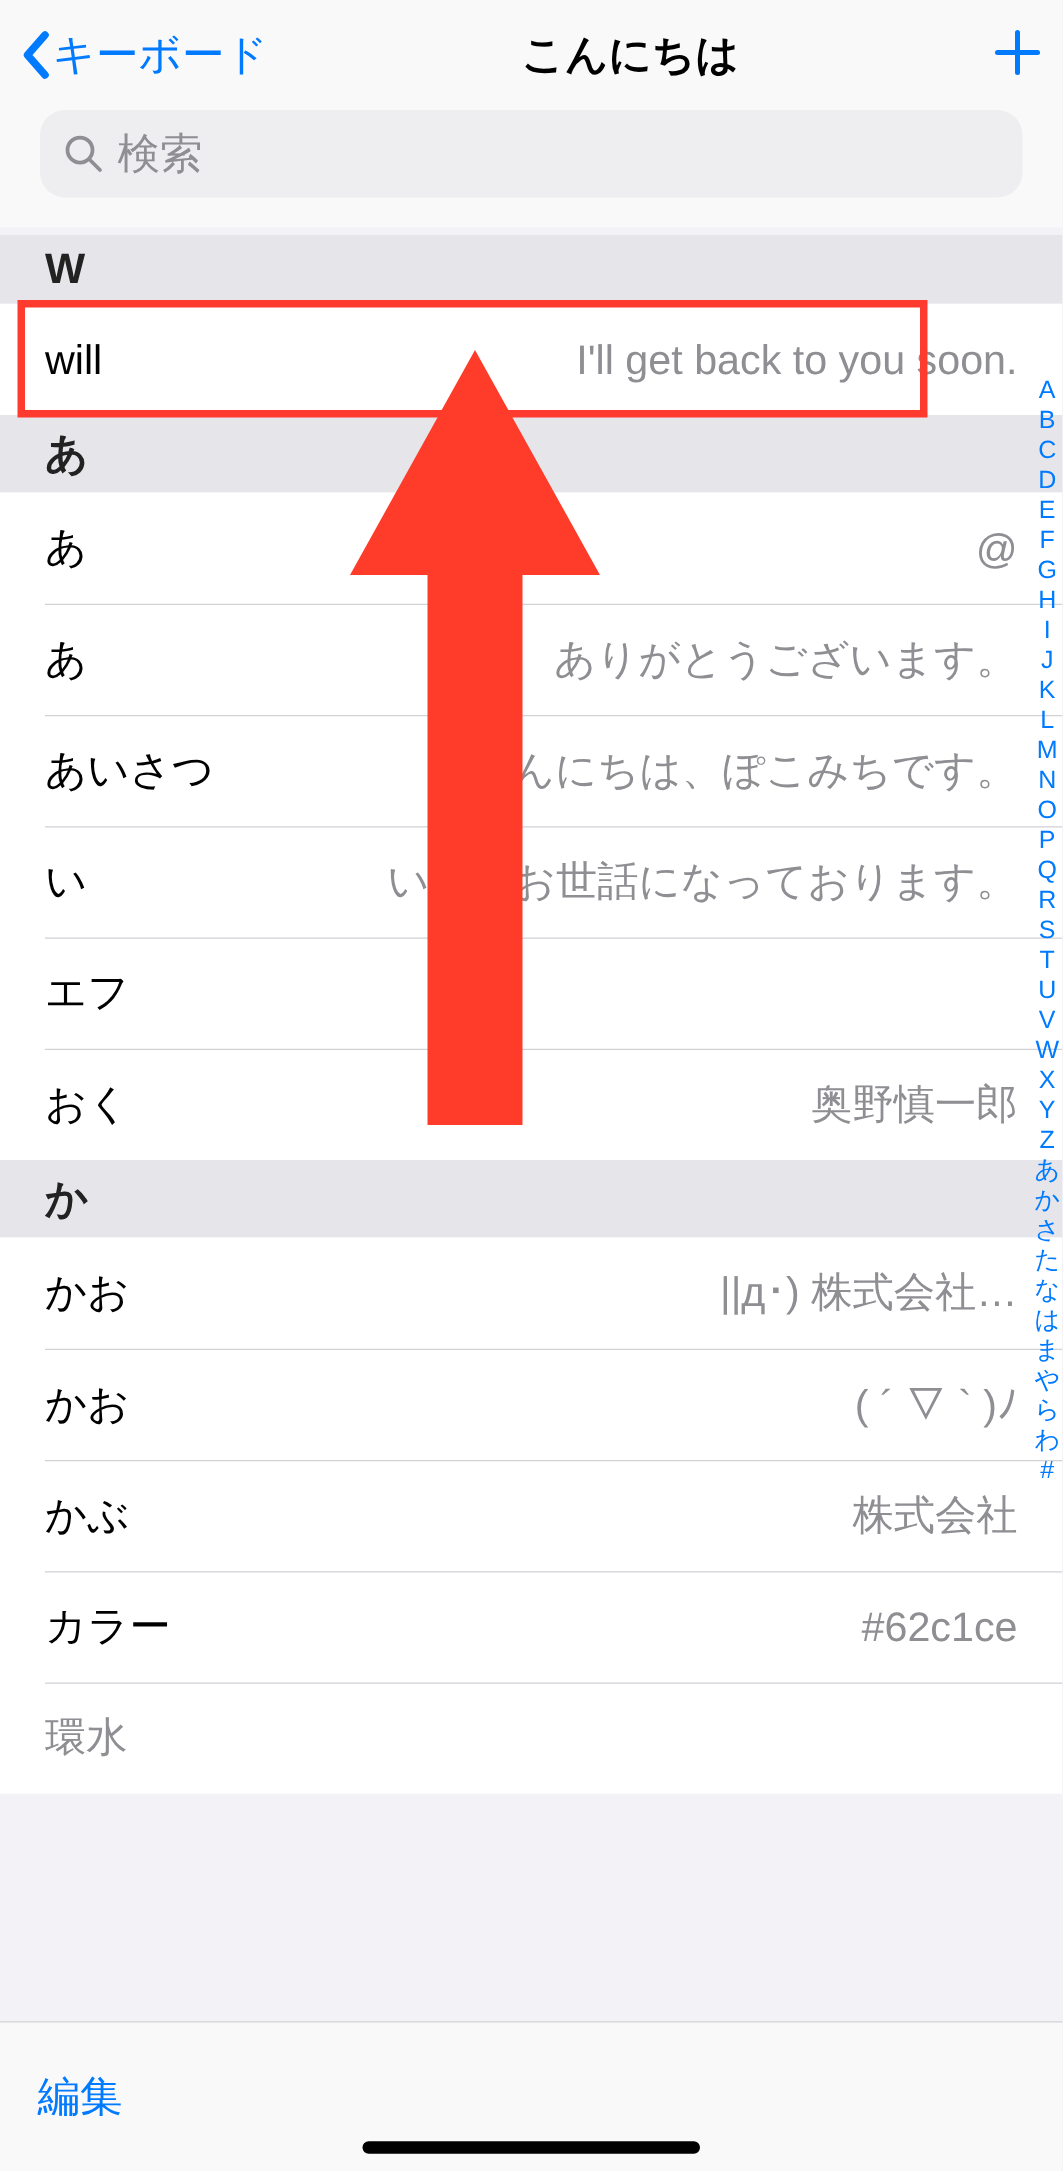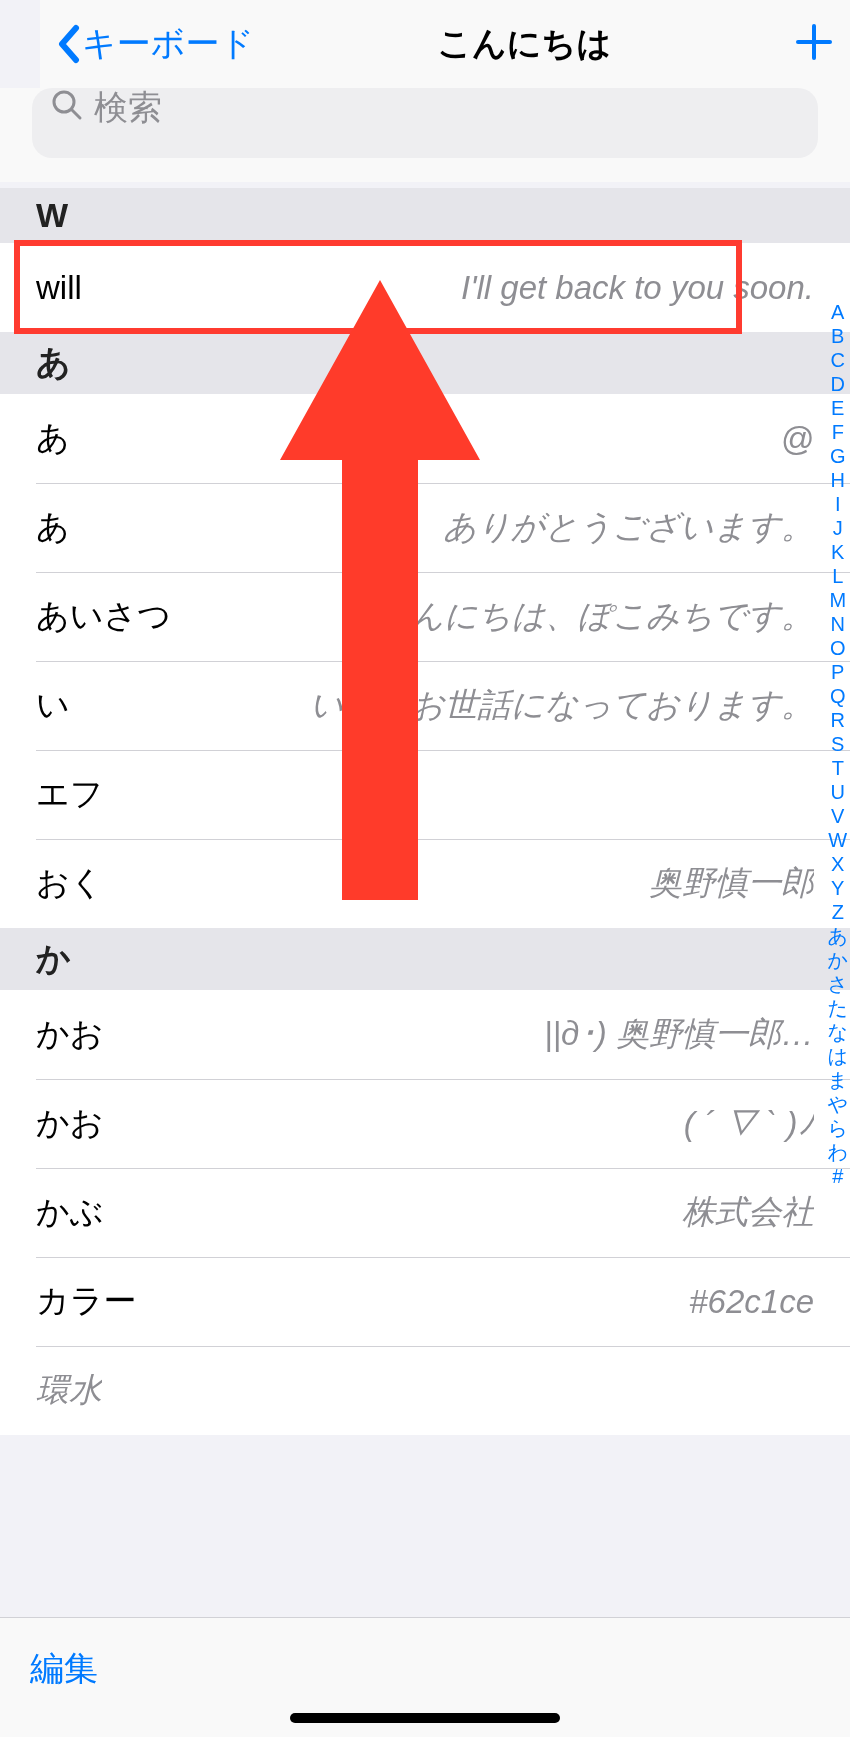--- a/index.html
+++ b/index.html
@@ -1,37 +1,37 @@
 <!DOCTYPE html>
 <html><head>
 <meta charset="utf-8">
 <style>
   * { margin: 0; padding: 0; box-sizing: border-box; }
   html, body { width: 850px; height: 1737px; font-family: -apple-system, "Hiragino Sans", sans-serif; background: #f2f2f7; overflow: hidden; position: relative; }
-  .nav { height: 88px; display: flex; align-items: center; justify-content: space-between; padding: 0 16px; background: #f9f9f9; margin-left: 40px; }
+  .nav { height: 88px; display: flex; align-items: center; justify-content: space-between; padding: 0 16px; background: #f9f9f9; }
   .nav-back { display: flex; align-items: center; color: #007aff; font-size: 34px; cursor: pointer; }
   .nav-back svg { margin-right: 2px; }
   .nav-title { font-size: 34px; font-weight: 600; color: #000; }
   .nav-add { color: #007aff; cursor: pointer; }
   .search-wrap { padding: 0 32px 24px 32px; background: #f9f9f9; }
-  .search { display: flex; align-items: flex-start; background: #eeeef0; border-radius: 20px; height: 70px; padding: 0 18px; }
+  .search { display: flex; align-items: center; background: #eeeef0; border-radius: 20px; height: 70px; padding: 0 18px; }
   .search svg { margin-right: 10px; }
   .search input { border: none; background: transparent; font-size: 34px; color: #000; outline: none; flex: 1; }
   .search input::placeholder { color: #8e8e93; }
   .section-header { background: #e5e5ea; padding: 8px 36px; font-size: 34px; font-weight: 600; color: #222; }
   .rows { background: #fff; }
   .row { display: flex; align-items: center; justify-content: space-between; padding: 0 36px; height: 89px; position: relative; }
   .row + .row::before { content: ""; position: absolute; top: 0; left: 36px; right: 0; height: 1px; background: #d1d1d6; }
   .row .shortcut { font-size: 33px; color: #000; }
-  .row .phrase { font-size: 33px; color: #8e8e93; text-align: right; max-width: 520px; white-space: nowrap; overflow: hidden; text-overflow: ellipsis; font-style: italic; }
+  .row .phrase { font-size: 33px; color: #8e8e93; text-align: right; max-width: 520px; white-space: nowrap; overflow: hidden; text-overflow: ellipsis; }
   .highlight-box { position: absolute; border: 6px solid #ff3b30; z-index: 5; pointer-events: none; }
   .arrow-overlay { position: absolute; z-index: 6; pointer-events: none; }
   .index-rail { position: absolute; right: 2px; top: 300px; display: flex; flex-direction: column; align-items: center; font-size: 20px; color: #007aff; font-weight: 500; line-height: 1.2; z-index: 7; }
   .index-rail span { cursor: pointer; }
-  .toolbar { position: absolute; bottom: 0; left: 0; right: 0; height: 120px; background: #f9f9f9; border-top: 1px solid #d1d1d6; display: flex; align-items: flex-start; padding: 28px 30px; }
+  .toolbar { position: absolute; bottom: 0; left: 0; right: 0; height: 120px; background: #f9f9f9; border-top: 1px solid #d1d1d6; display: flex; align-items: center; padding: 28px 30px; }
   .toolbar .edit { color: #007aff; font-size: 34px; cursor: pointer; }
   .home-indicator { position: absolute; bottom: 14px; left: 50%; transform: translateX(-50%); width: 270px; height: 10px; background: #000; border-radius: 6px; }
   .list-area { position: absolute; top: 188px; left: 0; right: 0; bottom: 120px; overflow: hidden; }
 </style>
 </head>
 <body>
 
 <div class="nav">
   <div class="nav-back">
     <svg width="24" height="40" viewBox="0 0 24 40">
@@ -89,21 +89,21 @@
       </div>
       <div class="row">
         <span class="shortcut">おく</span>
         <span class="phrase">奥野慎一郎</span>
       </div>
     </div>
     <div class="section-header">か</div>
     <div class="rows">
       <div class="row">
         <span class="shortcut">かお</span>
-        <span class="phrase">||д･) 奥野慎一郎…</span>
+        <span class="phrase">||д･) 株式会社…</span>
       </div>
       <div class="row">
         <span class="shortcut">かお</span>
         <span class="phrase">( ´ ▽ ` )ﾉ</span>
       </div>
       <div class="row">
         <span class="shortcut">かぶ</span>
         <span class="phrase">株式会社</span>
       </div>
       <div class="row">

